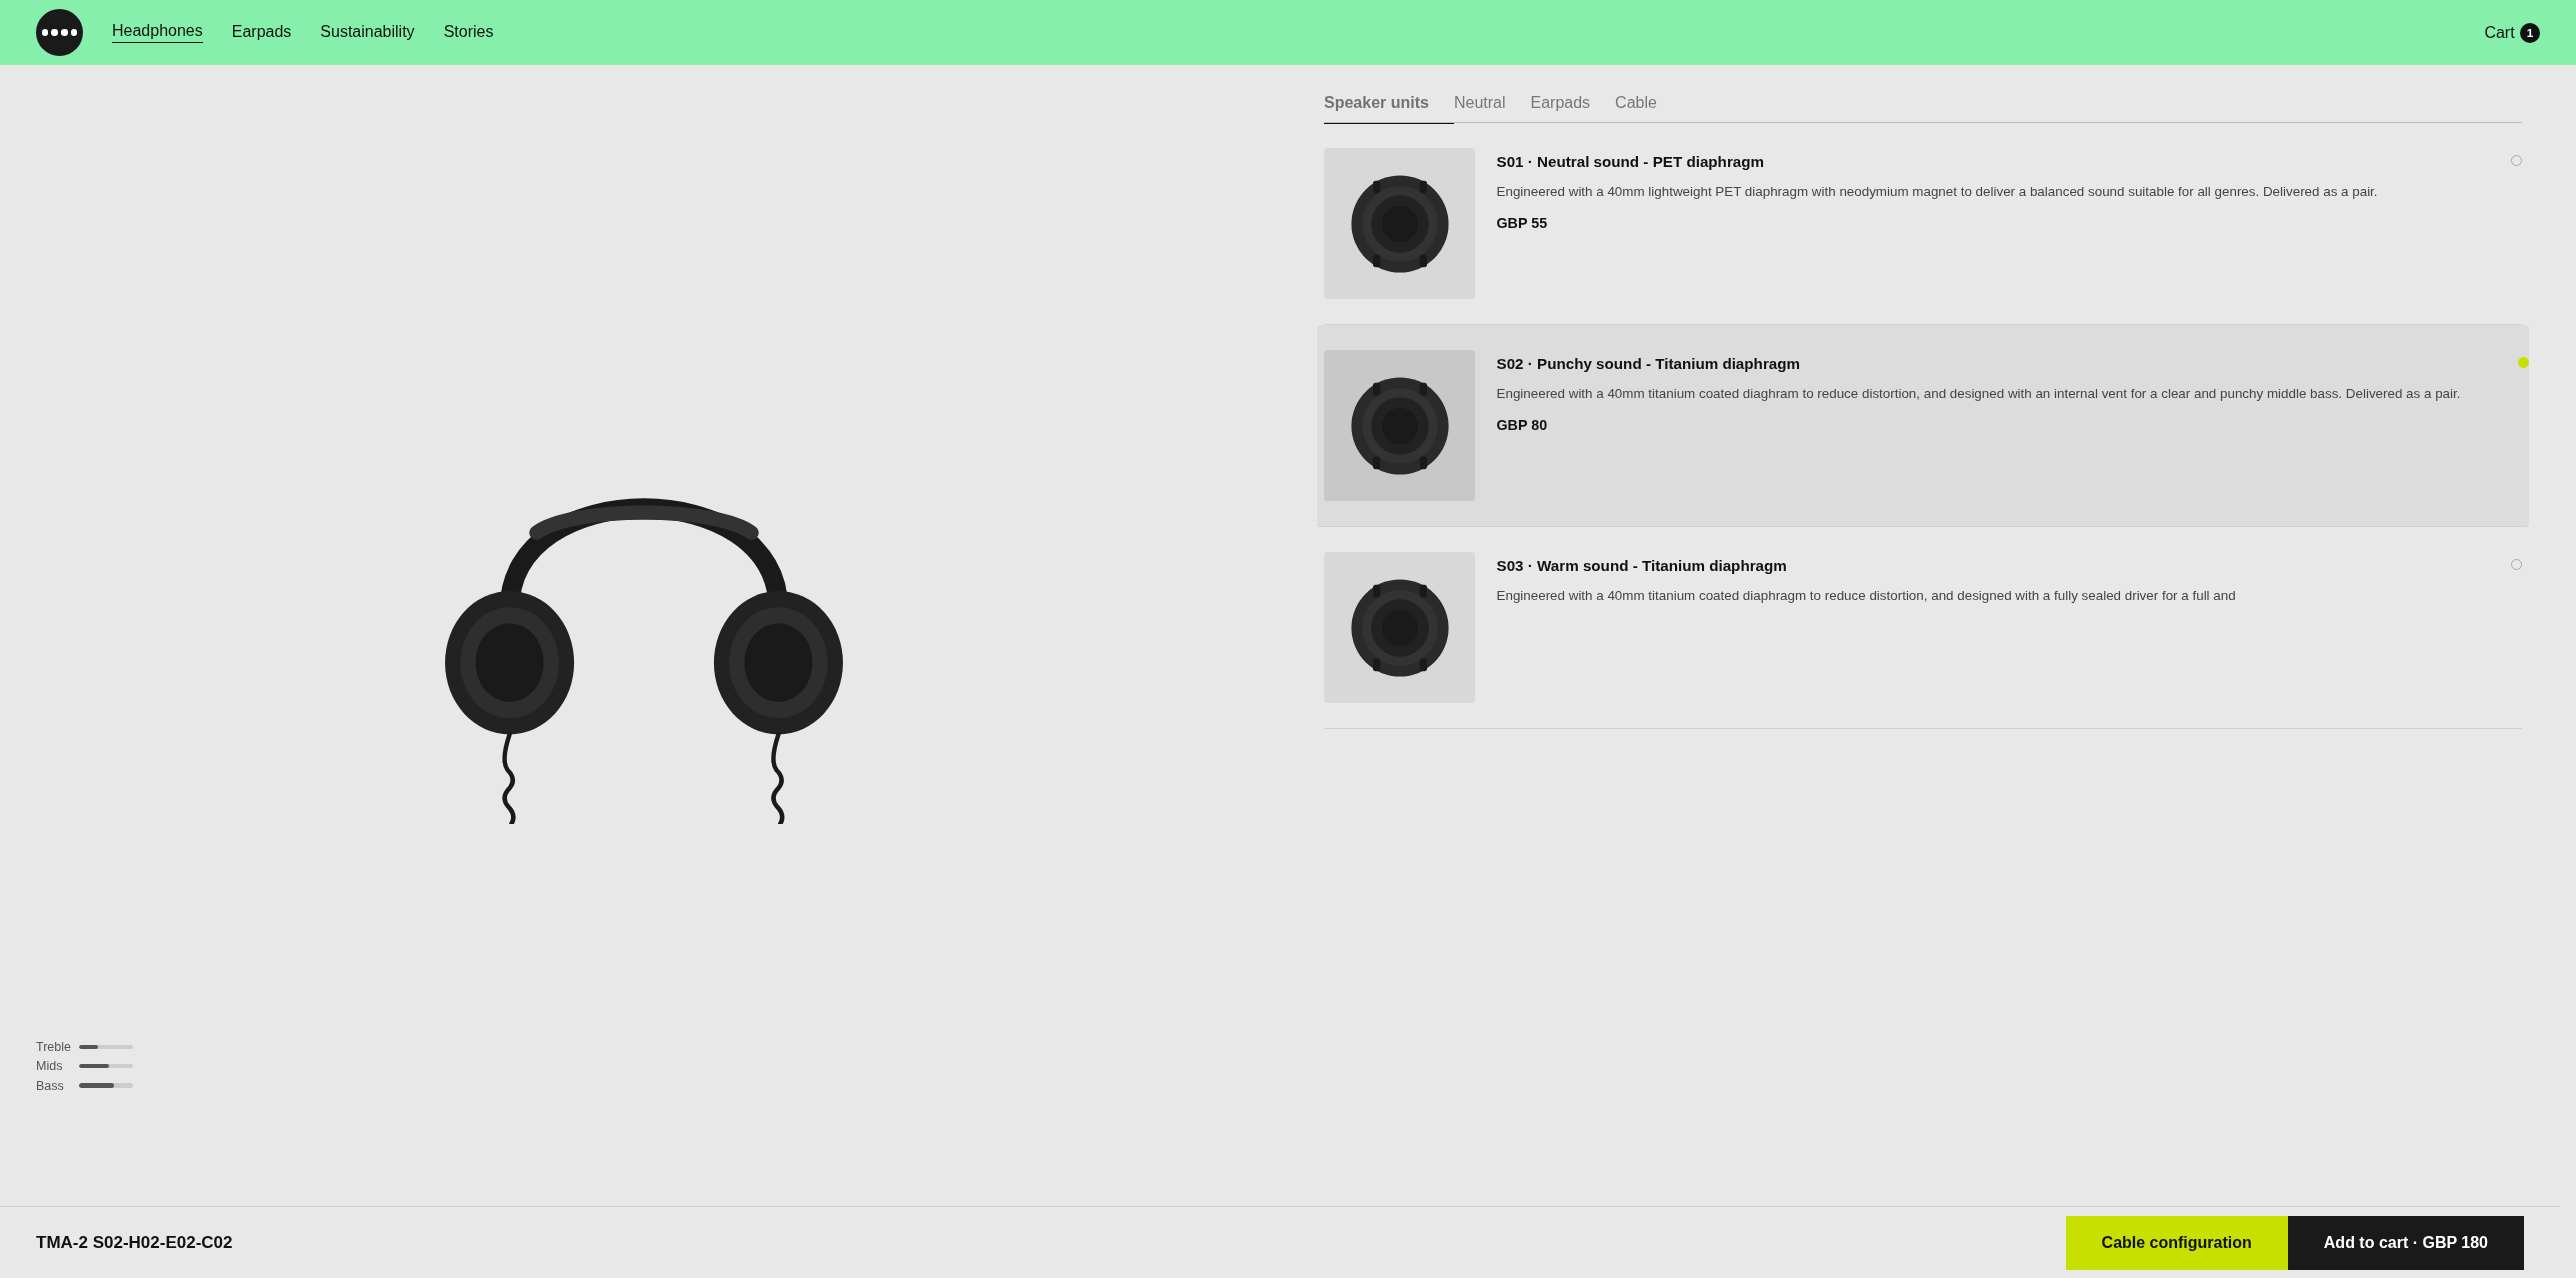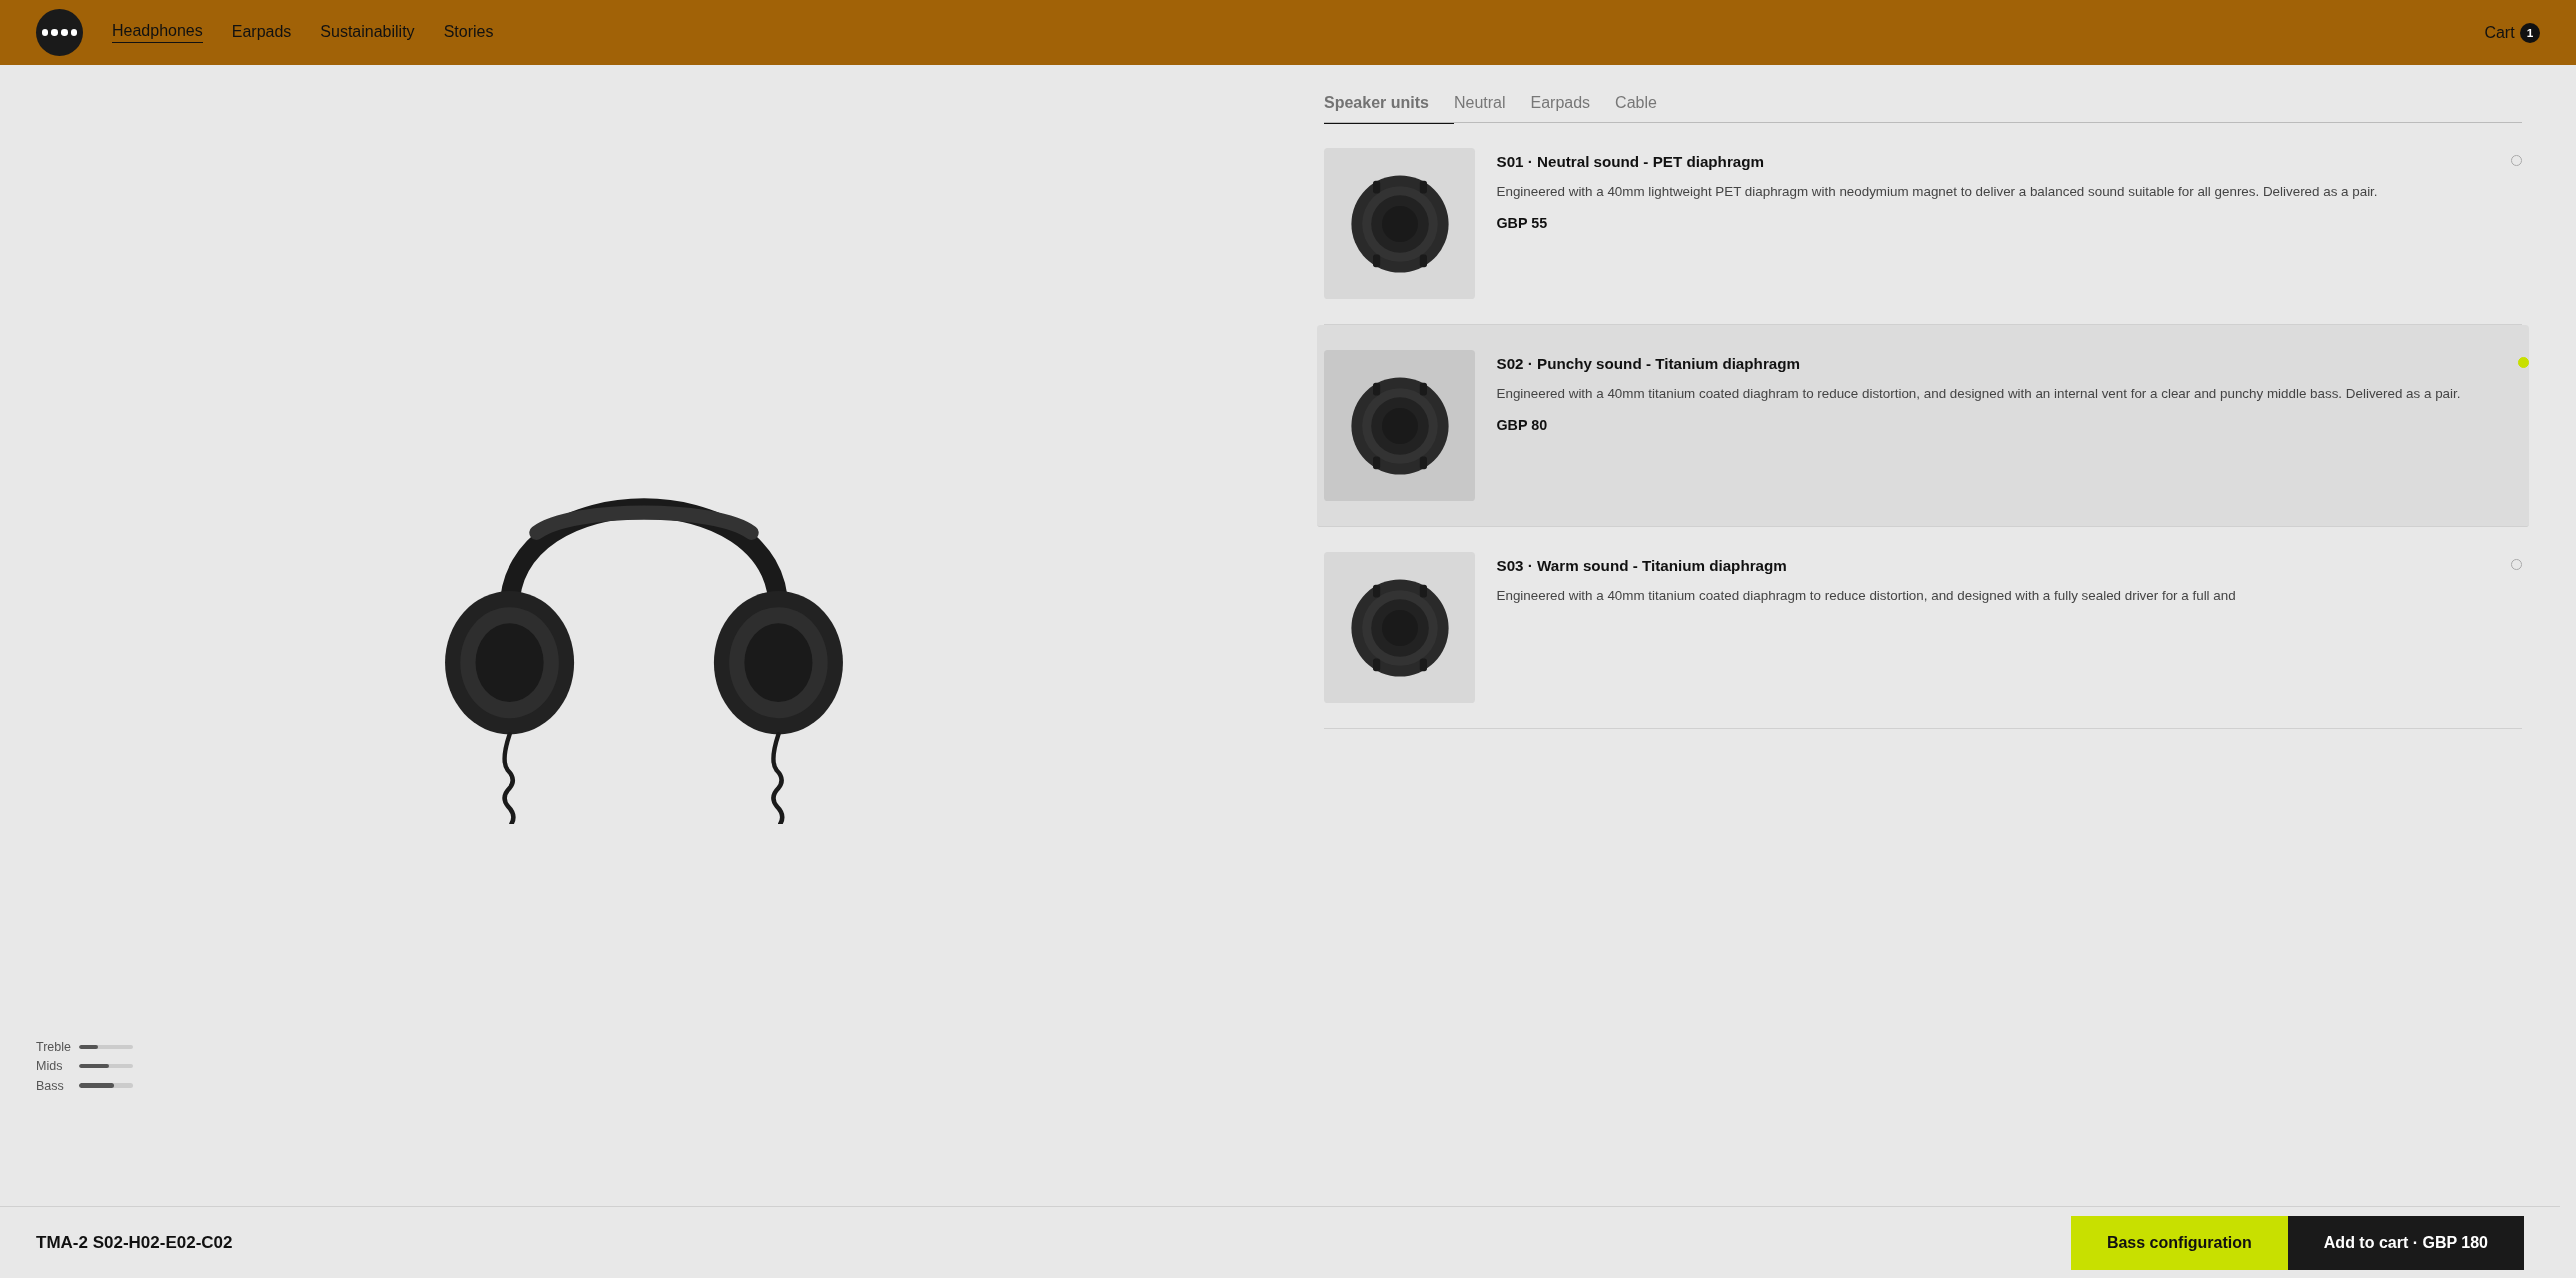--- a/index.html
+++ b/index.html
@@ -9,21 +9,21 @@
       min-height: 100vh;
       color: #111;
     }
 
     
     nav {
       display: flex;
       align-items: center;
       padding: 0 36px;
       height: 65px;
-      background: #a16207;
+      background: #86efac;
       position: relative;
       z-index: 10;
     }
     .logo {
       width: 47px;
       height: 47px;
       background: #1a1a1a;
       border-radius: 50%;
       display: flex;
       align-items: center;
@@ -438,17 +438,17 @@
       </div>
       <div class="selection-dot"></div>
     </div>
 
   </div>
 </div>
 
 <div class="bottom-bar">
   <span class="config-label">TMA-2 S02-H02-E02-C02</span>
   <div class="bottom-actions">
-    <button class="btn-config">Bass configuration</button>
+    <button class="btn-config">Cable configuration</button>
     <button class="btn-cart">Add to cart · GBP 180</button>
   </div>
 </div>
 
 
 </body></html>

